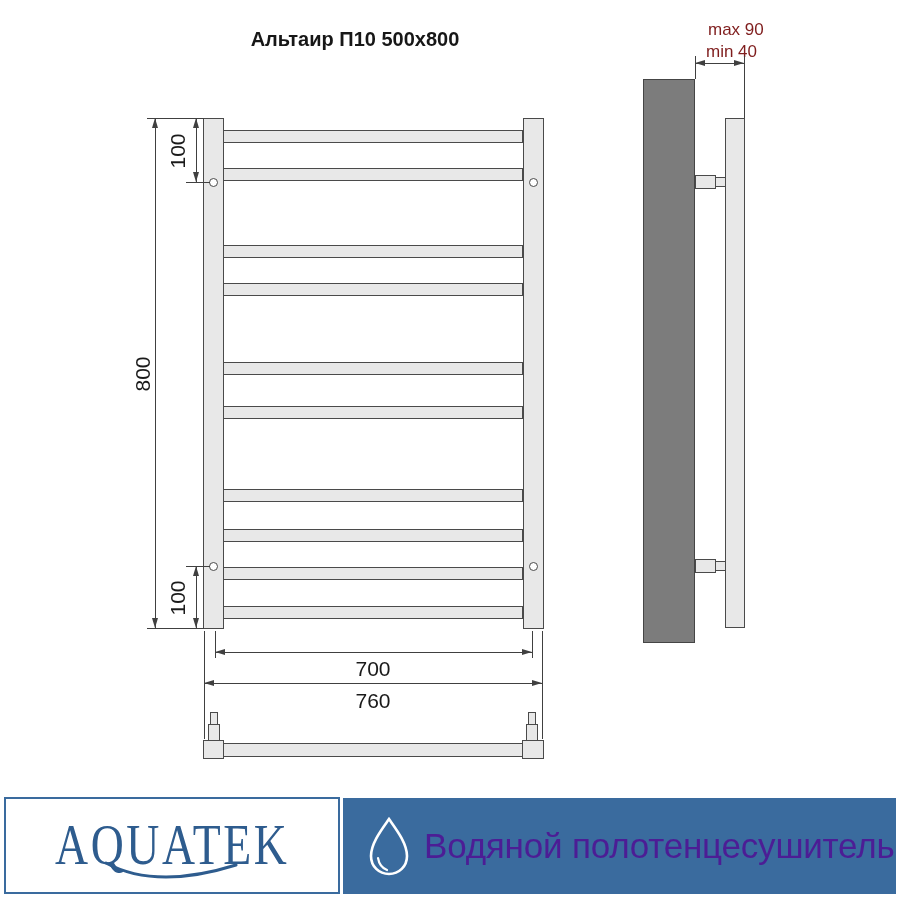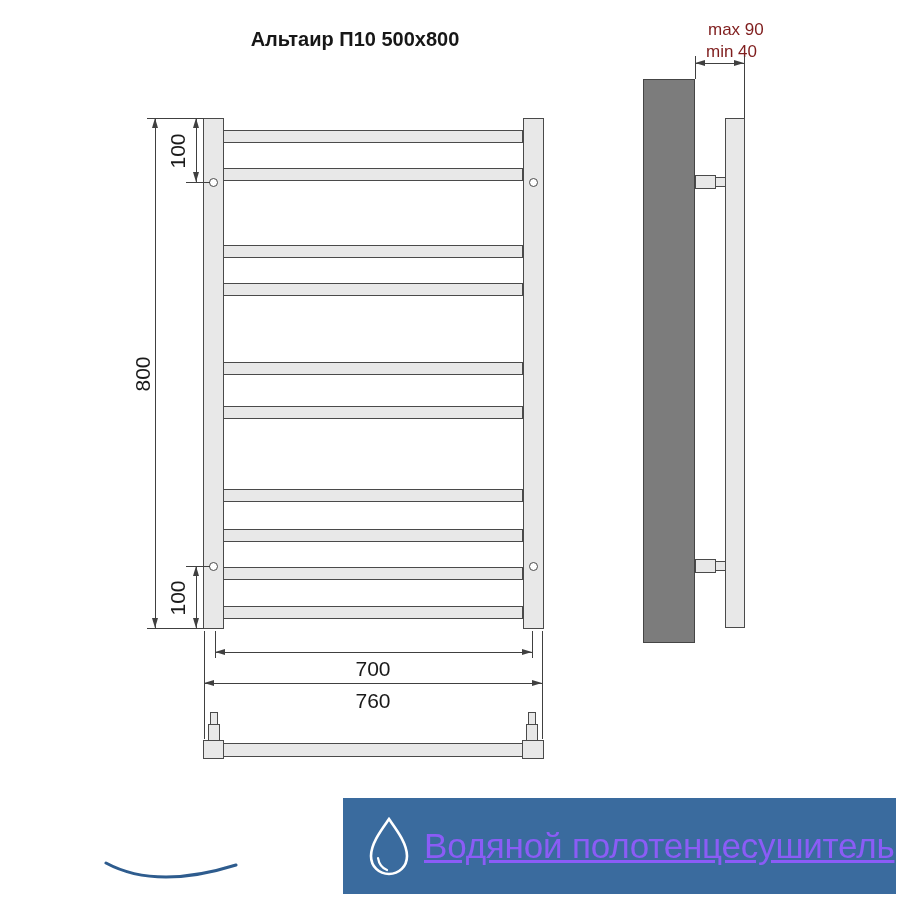--- a/index.html
+++ b/index.html
@@ -41,21 +41,21 @@
   }
   .brand-swash { position:absolute; left:96px; top:860px; width:150px; height:26px; }
   .product-banner {
     position:absolute; left:343px; top:798px; width:553px; height:96px;
     background:#3a6b9e; display:flex; align-items:center;
   }
   .drop-icon { position:absolute; left:366px; top:816px; width:46px; height:62px; }
   .product-text {
     position:absolute; left:424px; top:798px; height:96px;
     display:flex; align-items:center;
-    font-size:35px; color:#8b5cf6; letter-spacing:-0.2px; white-space:nowrap;text-decoration:underline;
+    font-size:35px; color:#4c1d95; letter-spacing:-0.2px; white-space:nowrap;
   }
 </style>
 </head>
 <body>
 
 <div class="page">
 
   <div class="title">Альтаир П10 500x800</div>
 
   <div>
@@ -135,20 +135,23 @@
 
     <div class="small-label" style="left:708px; top:20px;">max 90</div>
     <div class="small-label" style="left:706px; top:42px;">min 40</div>
     <div class="vl" style="left:695px; top:56px; height:23px;"></div>
     <div class="vl" style="left:744px; top:56px; height:62px;"></div>
     <div class="hl" style="left:695px; top:63px; width:49px;"></div>
     <div class="arr left" style="left:695px; top:60px;"></div>
     <div class="arr right" style="left:734px; top:60px;"></div>
   </div>
 
+  <div class="brand-panel">
+    <div class="brand-text">AQUATEK</div>
+  </div>
   <svg class="brand-swash" viewBox="0 0 150 26">
     <path d="M 10 3 Q 60 30 140 5" fill="none" stroke="#2e5c8e" stroke-width="3" stroke-linecap="round"></path>
   </svg>
 
   <div class="product-banner"></div>
   <svg class="drop-icon" viewBox="0 0 46 62">
     <path d="M 23 3 C 16 13, 5 27, 5 40 C 5 50.5, 13 58, 23 58 C 33 58, 41 50.5, 41 40 C 41 27, 30 13, 23 3 Z" fill="none" stroke="#ffffff" stroke-width="2.6"></path>
     <path d="M 12 42 C 13 48, 16 52, 21 54" fill="none" stroke="#ffffff" stroke-width="2.2" stroke-linecap="round"></path>
   </svg>
   <div class="product-text">Водяной полотенцесушитель</div>

